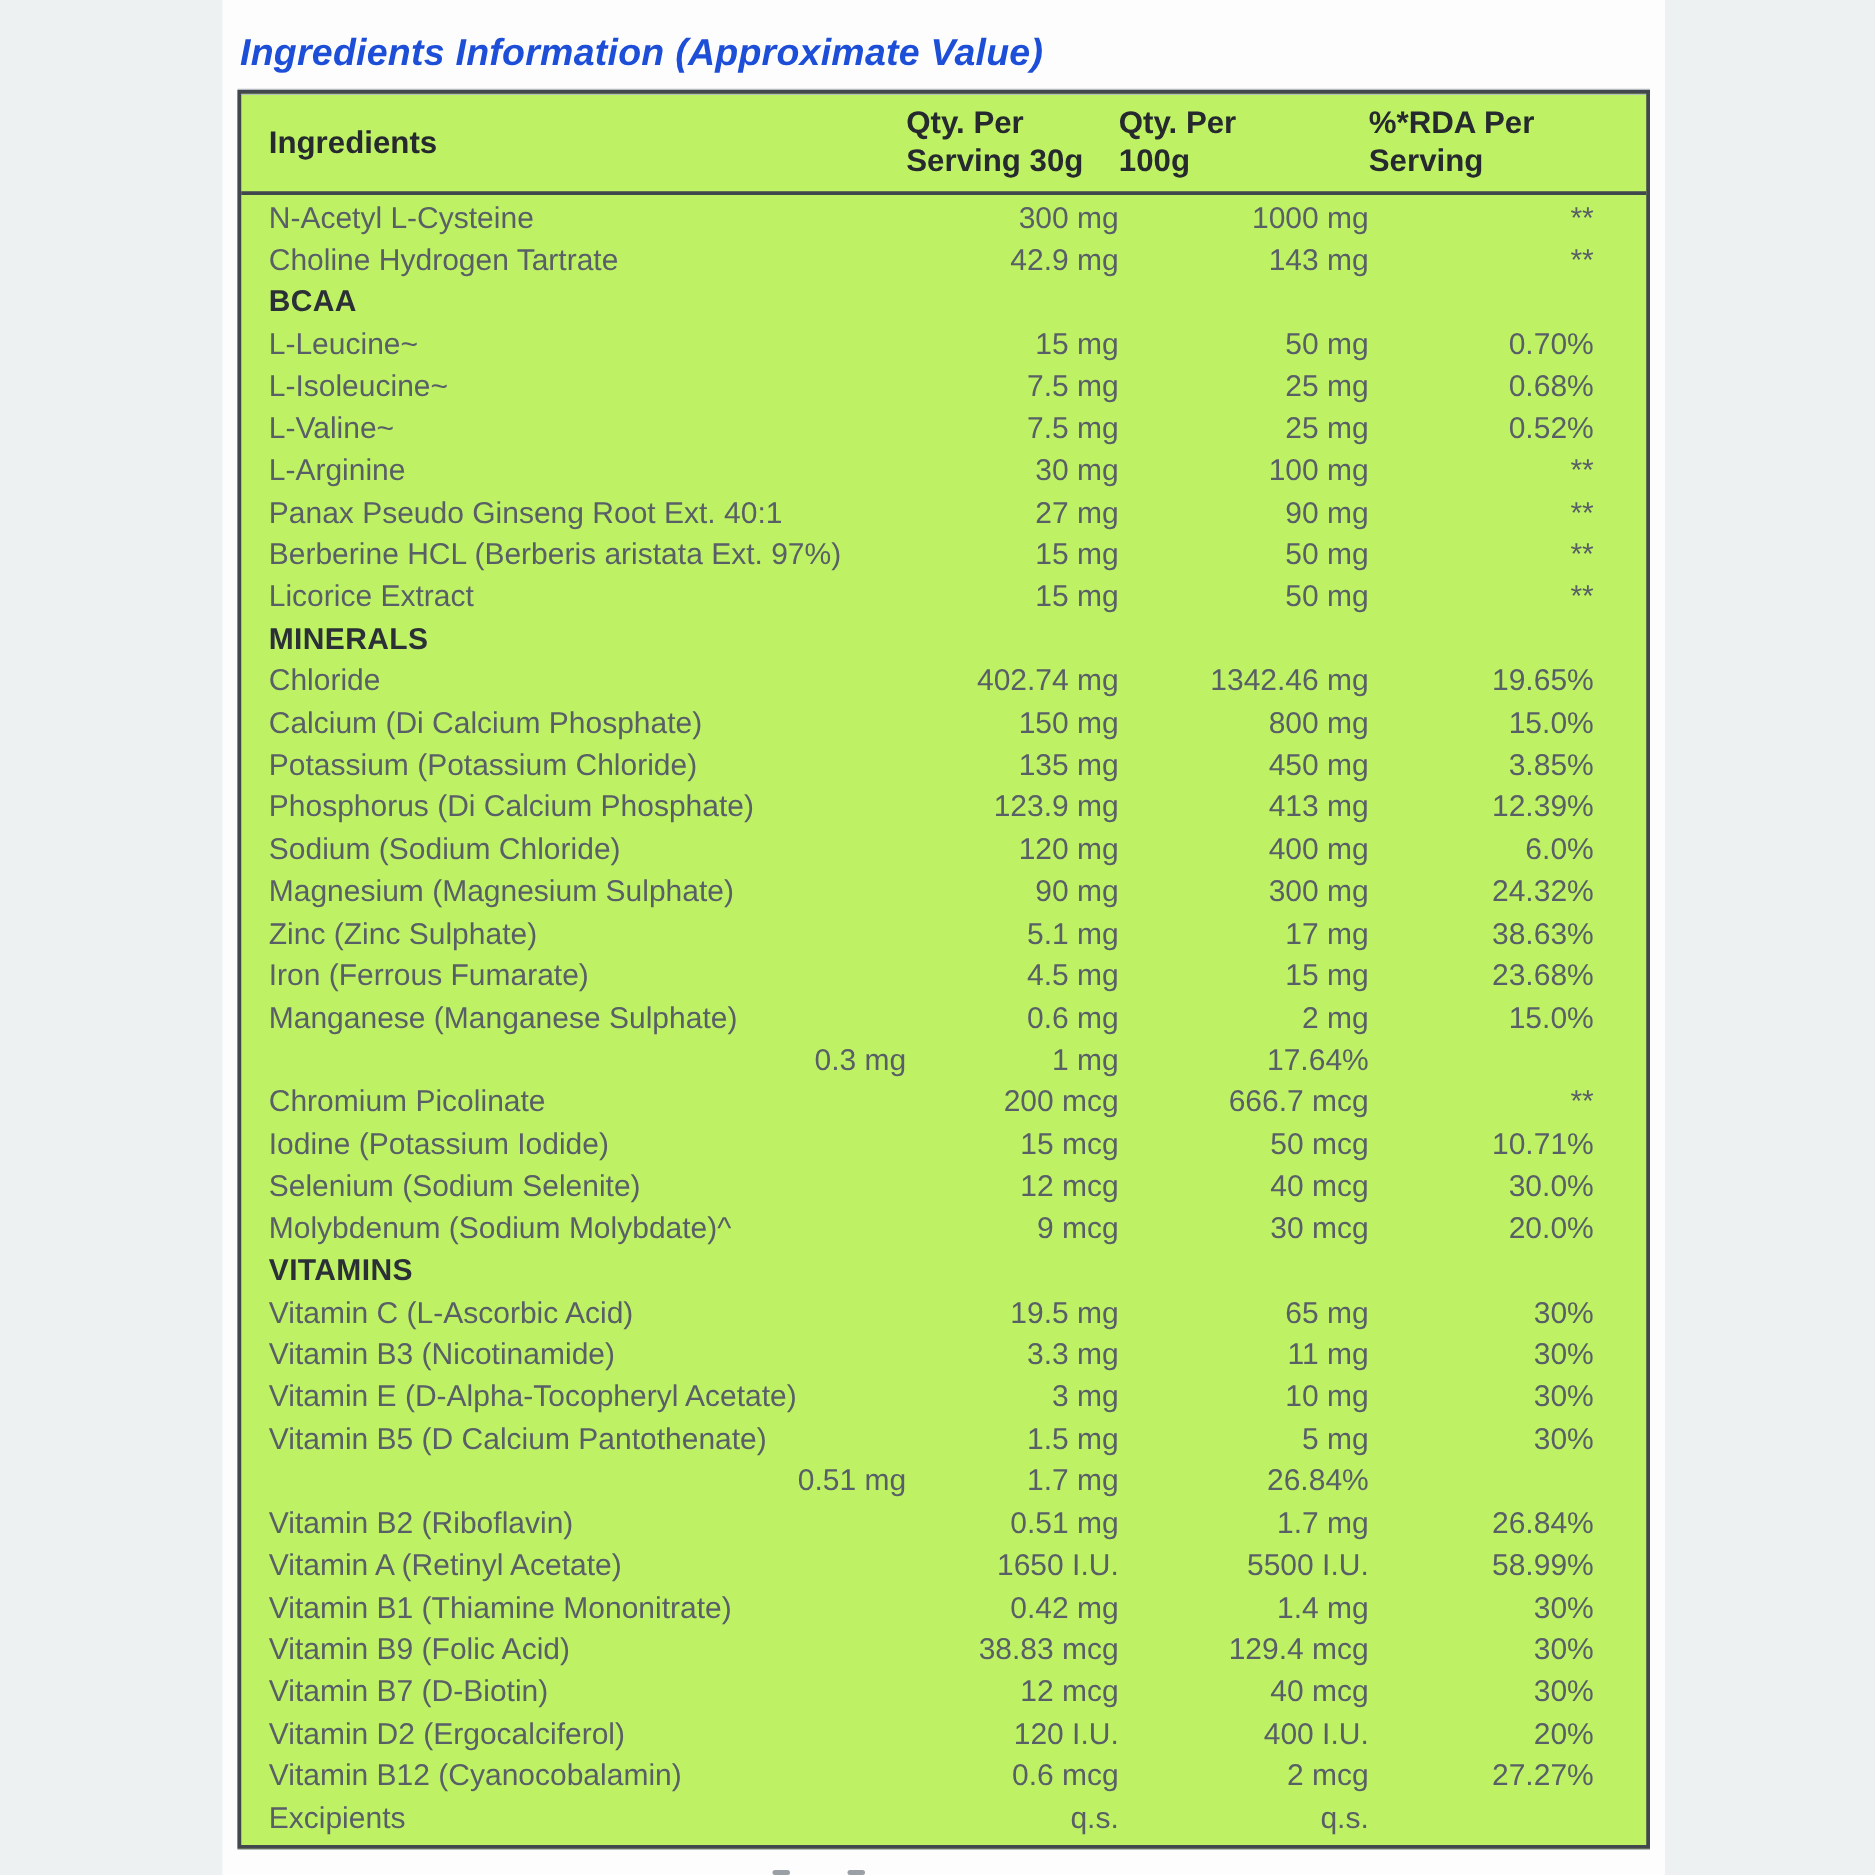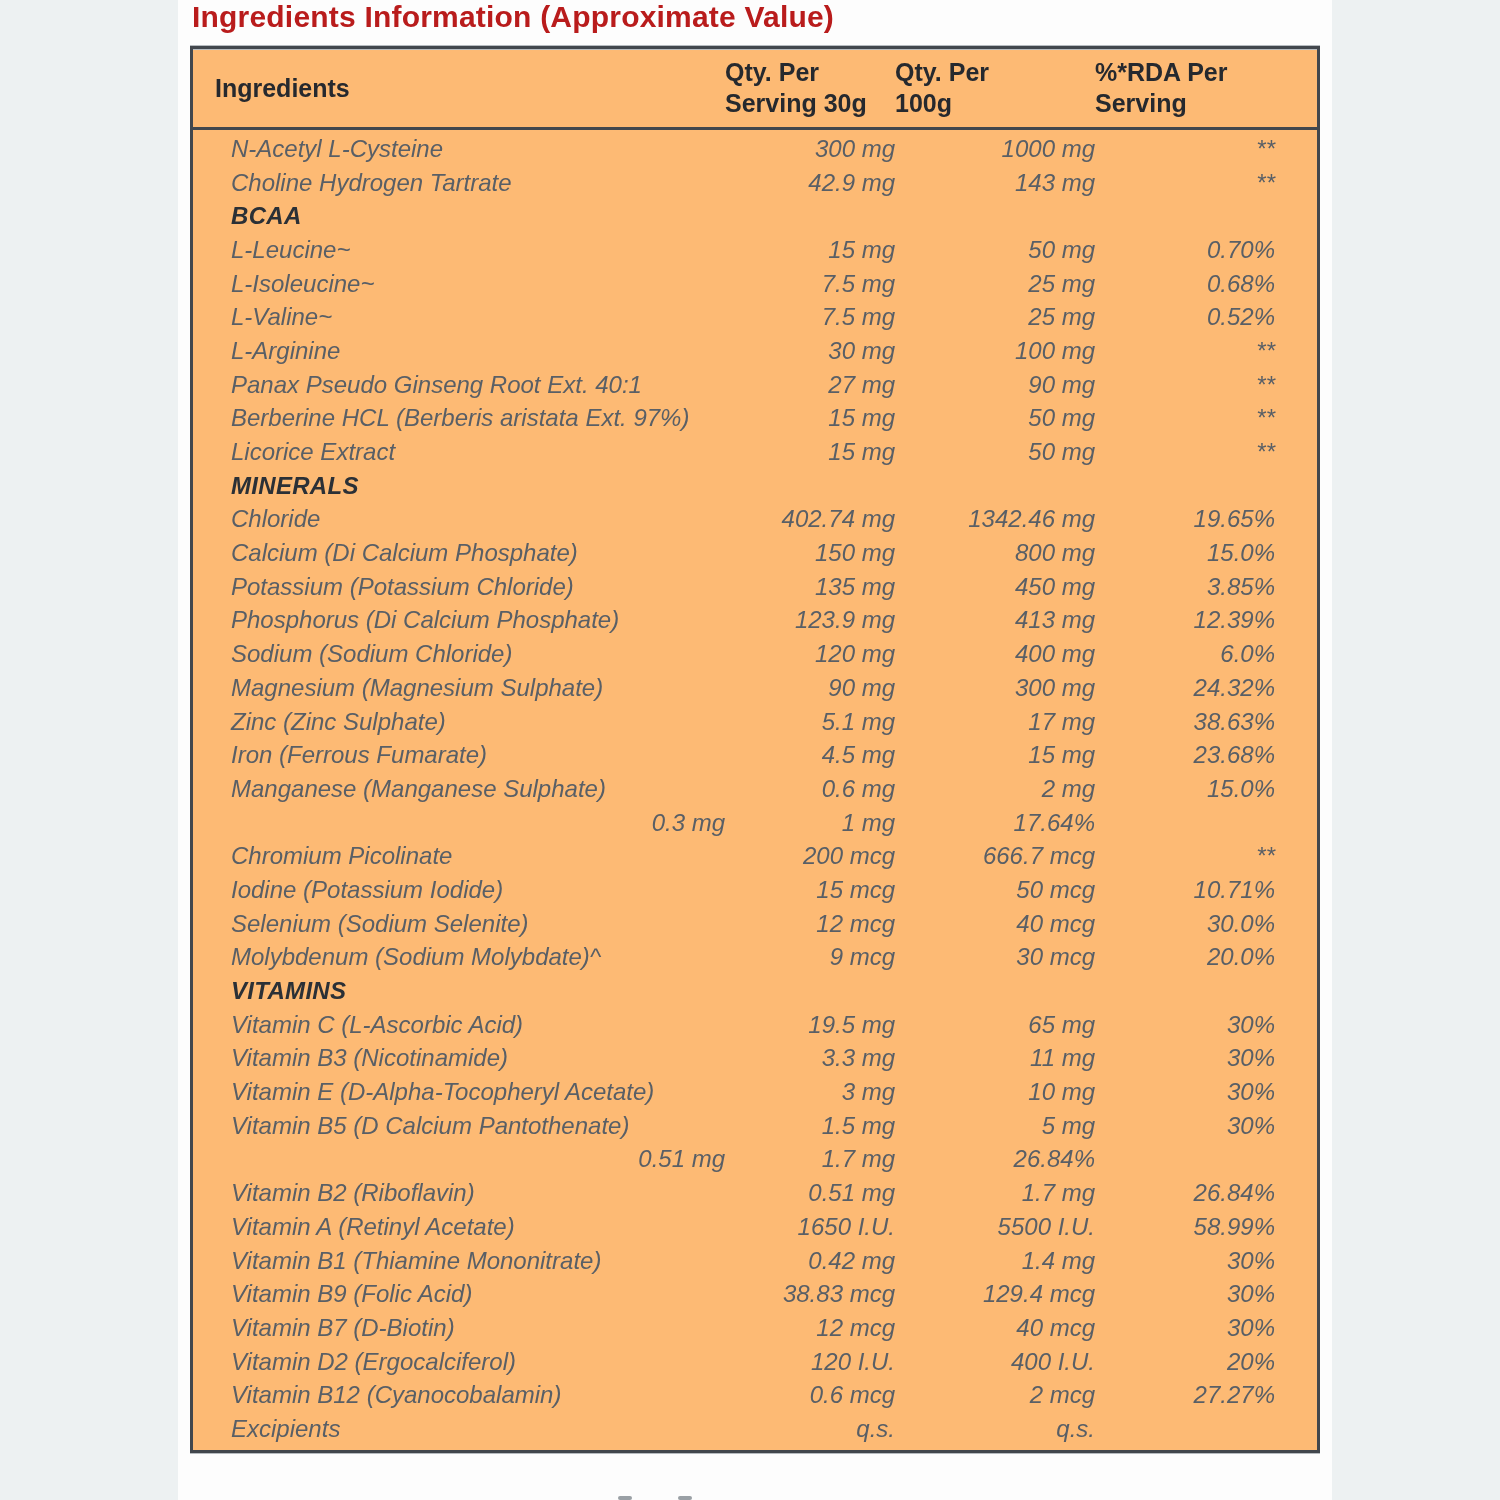--- a/index.html
+++ b/index.html
@@ -9,55 +9,55 @@
     font-family:"Liberation Sans", sans-serif;
     position:relative;
     overflow:hidden;
   }
   .content{
     position:absolute;left:178px;top:0;
     width:1154px;height:1500px;
     background:#fdfdfd;
   }
   .page-title{
-    margin:0 0 0 14px;
+    margin:26px 0 0 14px;
     font-size:30px;
     font-weight:700;
-    color:#b91c1c;
+    color:#1d4ed8;
     letter-spacing:0.2px;
+    font-style:italic;
   }
   .ing-table{
     margin:12px 0 0 12px;
     width:1130px;
     box-sizing:border-box;
     border:3px solid #42474d;
     box-shadow:0 1px 0 #b7bcc0, 0 -1px 0 #b7bcc0;
-    background:#fdba74;
+    background:#bef264;
   }
   .t-header{
     display:grid;
     grid-template-columns:1fr 170px 200px 180px;
     padding:8px 42px 8px 22px;
     border-bottom:3px solid #42474d;
     box-shadow:0 1px 0 #b7bcc0 inset;
   }
   .t-header .hcell{
     font-size:25px;
     font-weight:700;
     color:#26292e;
     line-height:31px;
     align-self:center;
   }
   .t-header .hcell.first{
     text-align:left;
   }
   .t-header .hline{display:block;}
   .t-body{
-    padding:2px 42px 4px 38px;
-    font-style:italic;
+    padding:2px 42px 4px 22px;
   }
   .t-row{
     display:grid;
     grid-template-columns:1fr 170px 200px 180px;
     height:33.7px;
     align-items:center;
     font-size:24px;
     color:#595f66;
   }
   .t-row .cell{

